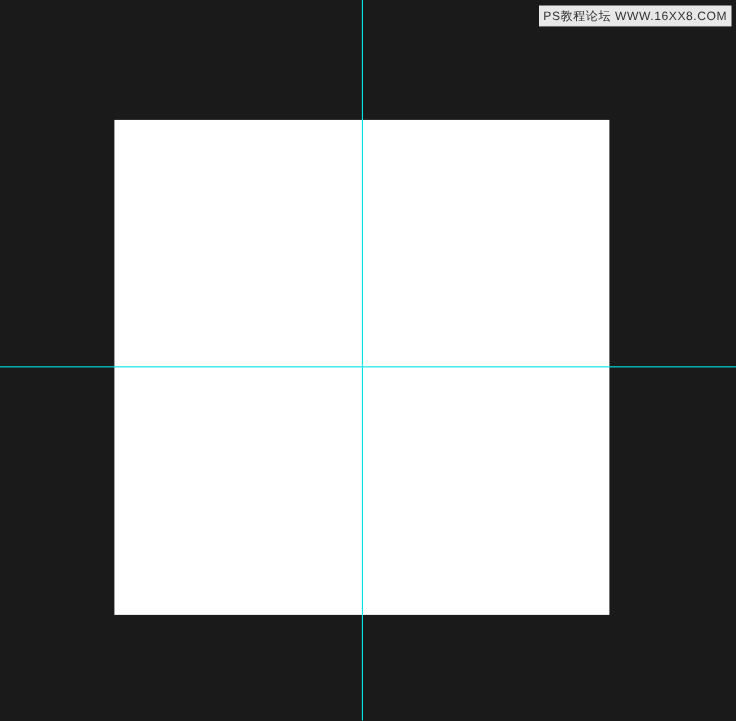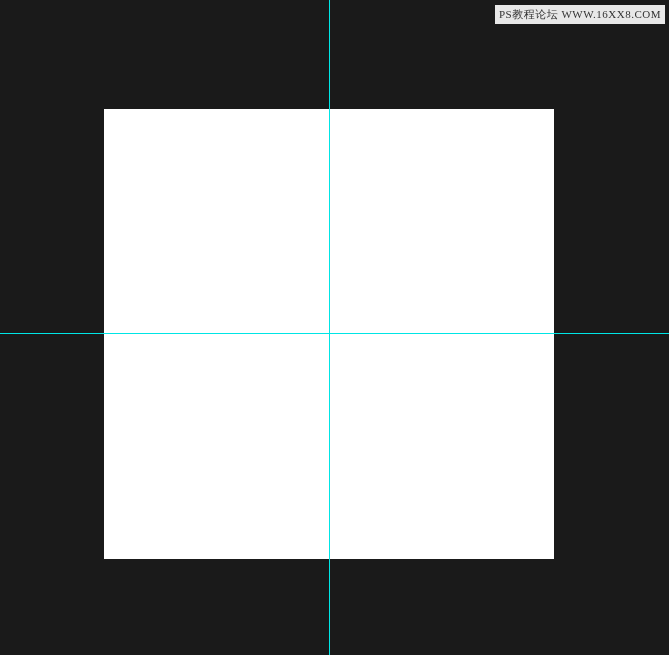--- a/index.html
+++ b/index.html
@@ -47,21 +47,21 @@
       z-index: 10;
     }
     .watermark {
       position: absolute;
       top: 5px;
       right: 4px;
       background: #e8e8e8;
       padding: 2px 4px;
       font-size: 11px;
       color: #333;
-      font-family: Liberation Serif, serif;
+      font-family: Liberation Sans, sans-serif;
       letter-spacing: 0.5px;
       white-space: nowrap;
       z-index: 20;
     }
   </style>
 </head>
 <body>
 
 <div class="canvas-container">
   <div class="artboard"></div>

